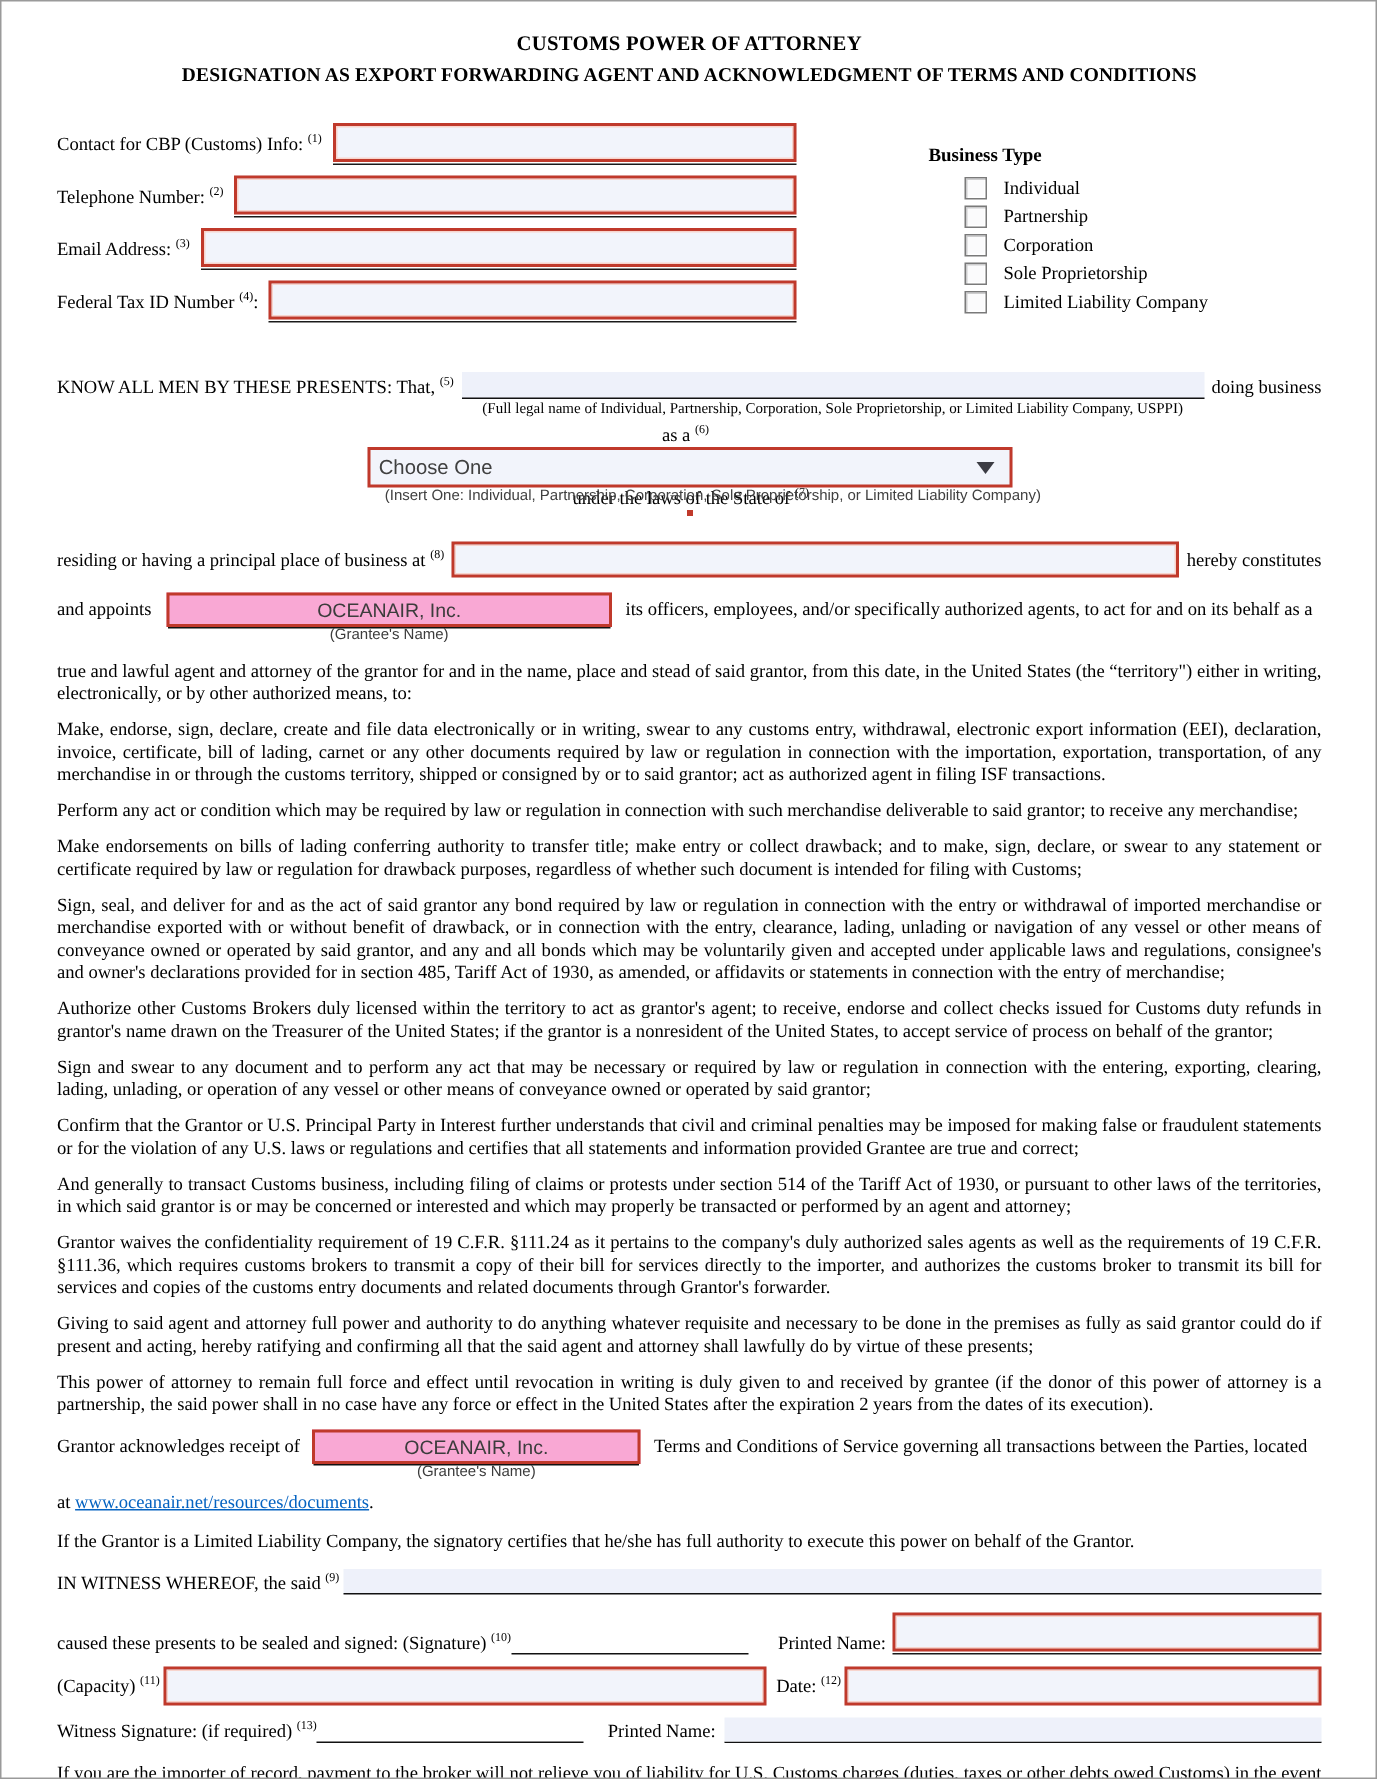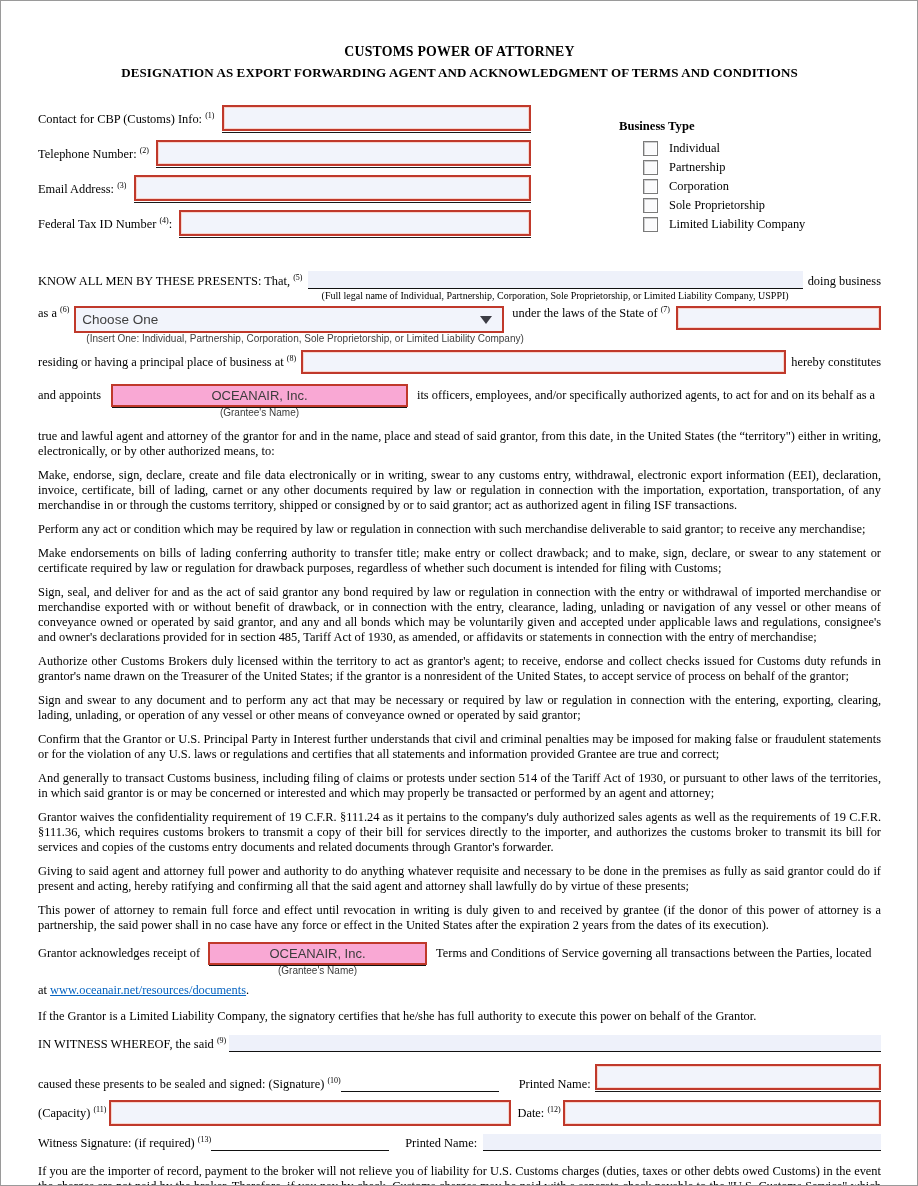--- a/index.html
+++ b/index.html
@@ -1,20 +1,20 @@
 <!DOCTYPE html>
 <html><head>
 <meta charset="utf-8">
 <style>
   html,body{margin:0;padding:0;background:#fff;}
   .page{
     width:918px;height:1186px;box-sizing:border-box;position:relative;
     border:1px solid #9a9a9a;background:#ffffff;overflow:hidden;
     font-family:"Liberation Serif", serif;font-size:12.4px;color:#000;
-    padding:43px 36px 0 37px;
+    padding:20px 36px 0 37px;
   }
   .title1{text-align:center;font-weight:bold;font-size:13.8px;letter-spacing:.2px;}
   .title2{text-align:center;font-weight:bold;font-size:13px;margin-top:5px;letter-spacing:.1px;}
   sup.n{font-size:8px;vertical-align:super;line-height:0;}
 
   
   .top-section{display:flex;margin-top:24px;}
   .contact-col{width:493px;flex:none;}
   .contact-row{display:flex;align-items:center;margin-bottom:7px;}
   .contact-label{white-space:nowrap;padding-right:7px;}
@@ -119,21 +119,21 @@
   </div>
 
   <div class="presents">
     <div class="pline mb-cap">
       <span class="nowrap gap-r"><span>KNOW ALL MEN BY THESE PRESENTS:  That,</span> <sup class="n">(5)</sup></span>
       <span class="litefield grow">
           <span class="cap">(Full legal name of Individual, Partnership, Corporation, Sole Proprietorship, or Limited Liability Company, USPPI)</span>
         </span>
       <span class="nowrap gap-l">doing business</span>
     </div>
-    <div class="pline mb-cap" style="align-items:flex-start;">
+    <div class="pline mb-cap" style="align-items:center;flex-direction:column;">
       <span class="nowrap gap-r"><span>as a</span> <sup class="n">(6)</sup></span>
       <div class="dropdown">
         <span>Choose One</span>
         <span class="dd-caret"></span>
         <span class="cap cap-left">(Insert One:  Individual, Partnership, Corporation, Sole Proprietorship, or Limited Liability Company)</span>
       </div>
       <span class="nowrap" style="margin:0 6px 0 8px;"><span>under the laws of the State of</span> <sup class="n">(7)</sup></span>
       <div class="redinline grow"></div>
     </div>
     <div class="pline" style="margin-bottom:10px;align-items:center;">

